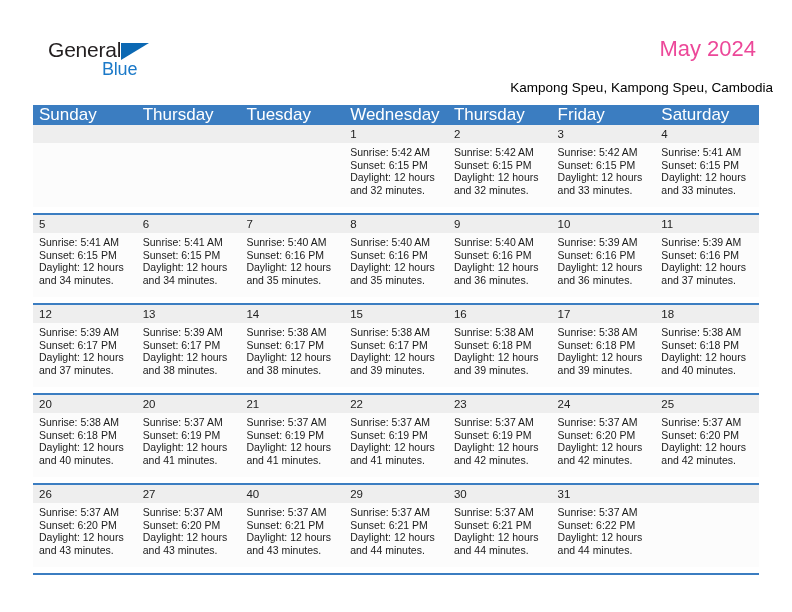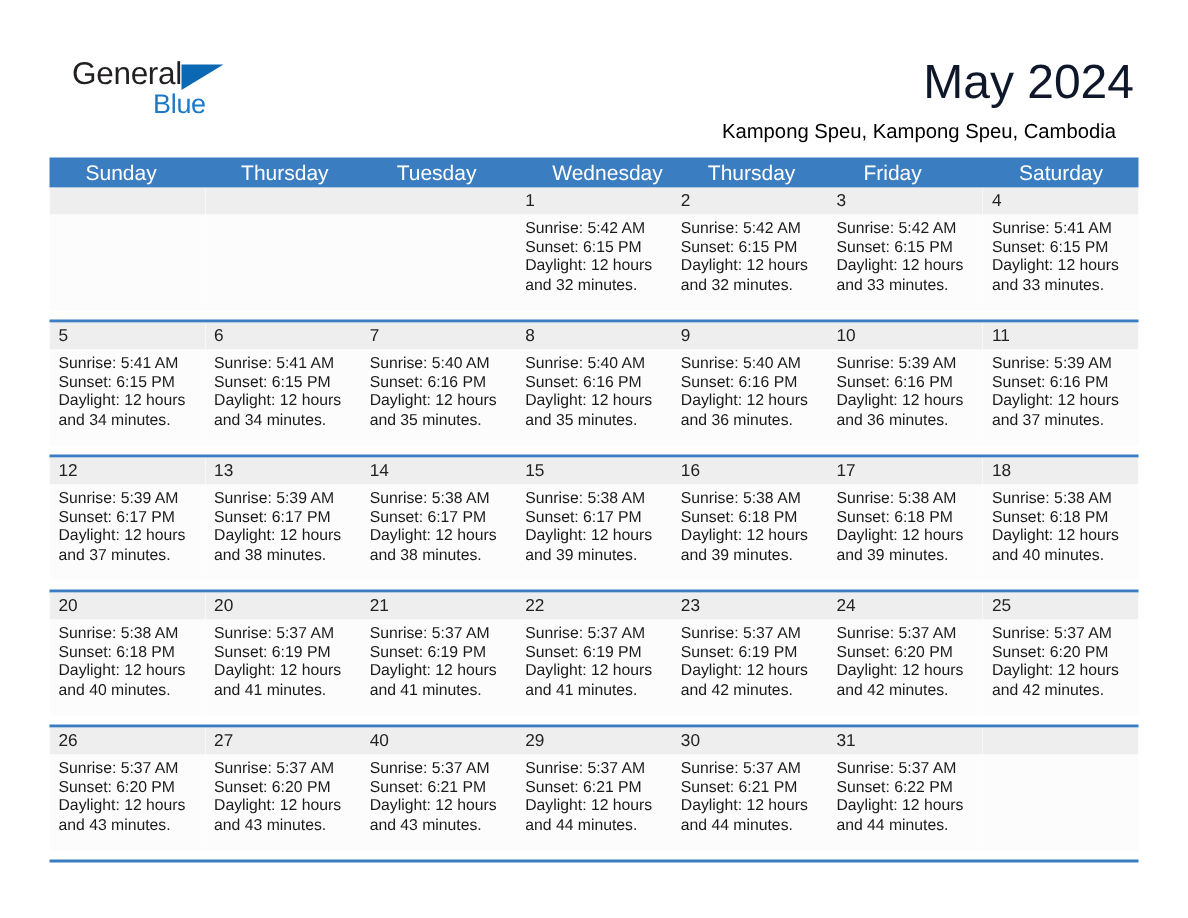--- a/index.html
+++ b/index.html
@@ -60,28 +60,28 @@
     top: 21px;
     font-size: 18px;
     letter-spacing: -0.2px;
     color: #1b79c8;
     font-family: "Liberation Sans", sans-serif;
   }
   .title {
     position: absolute;
     right: 36px;
     top: 36px;
-    font-size: 32px;
-    color: #0f172a;
+    font-size: 22px;
+    color: #ec4899;
     text-align: right;
     white-space: nowrap;
   }
   .subtitle {
     position: absolute;
-    right: 48px;
+    right: 19px;
     top: 80px;
     font-size: 13.5px;
     color: #000000;
     text-align: right;
     white-space: nowrap;
   }
 
   
   .calendar {
     position: absolute;
@@ -90,23 +90,23 @@
     width: 726px;
   }
   .dow-row {
     display: flex;
     background: #3b7dc1;
     height: 20px;
   }
   .dow-cell {
     flex: 1 1 0;
     color: #ffffff;
-    font-size: 14px;
+    font-size: 17px;
     line-height: 20px;
-    padding-left: 24px;
+    padding-left: 6px;
     box-sizing: border-box;
     white-space: nowrap;
     overflow: hidden;
   }
 
   .week {
     border-bottom: 2px solid #3b7dc1;
   }
   .week-inner {
     display: flex;

